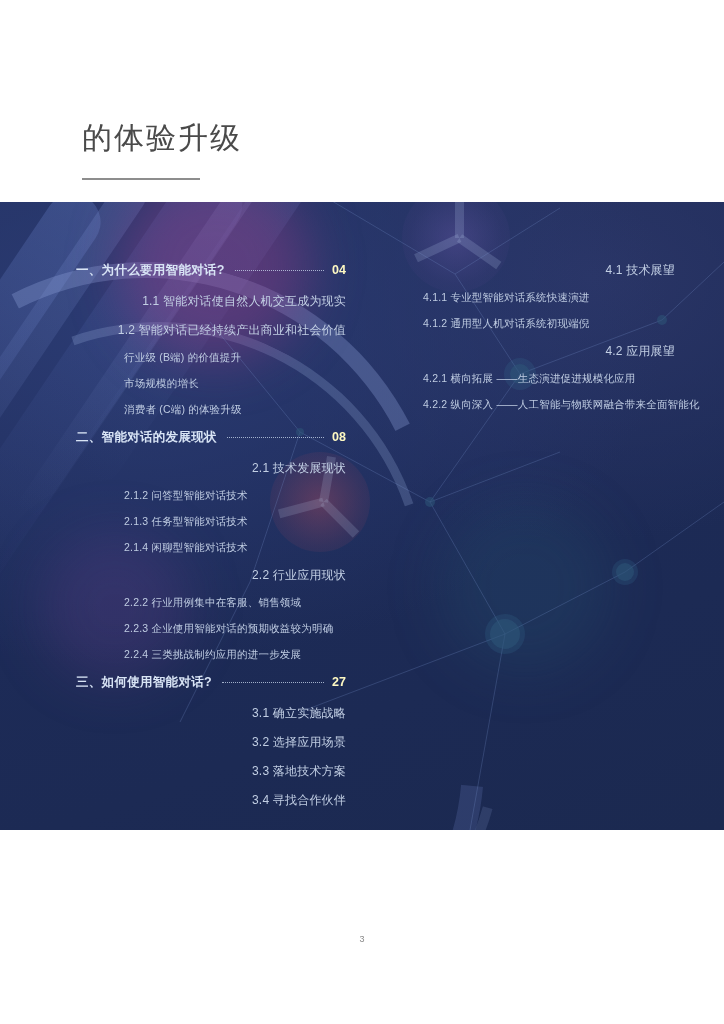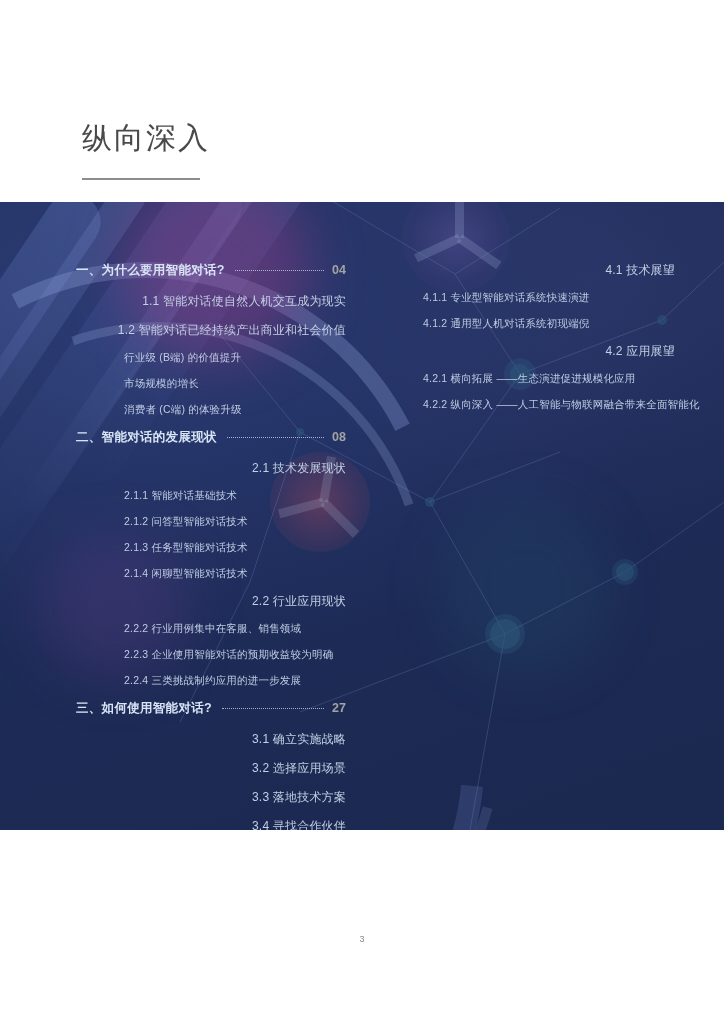--- a/index.html
+++ b/index.html
@@ -159,21 +159,21 @@
     flex: 1 1 auto;
     margin: 0 8px 0 10px;
     height: 1px;
     border-bottom: 1px dotted rgba(205,220,240,.75);
     transform: translateY(-3px);
     min-width: 18px;
   }
   .lv0 .pg {
     font-size: 12.5px;
     font-weight: bold;
-    color: #a3a3a3;
+    color: #fef9c3;
     white-space: nowrap;
     text-align: center;
   }
 
   
   .lv1 {
     font-size: 12px;
     color: #c2cfe4;
     margin: 0 0 12px 22px;
     letter-spacing: .2px;
@@ -199,21 +199,21 @@
     top: 934px;
     text-align: center;
     font-size: 9px;
     color: #8a8a8a;
   }
 </style>
 </head>
 <body>
 
 <div class="page-header">
-  <h1 class="page-title">纵向深入</h1>
+  <h1 class="page-title">的体验升级</h1>
   <div class="title-rule"></div>
 </div>
 
 <div class="toc-panel">
 
   <div class="bg-base"></div>
 
   <div class="ribbon rb1"></div>
   <div class="ribbon rb2"></div>
   <div class="ribbon rb3"></div>
@@ -279,21 +279,20 @@
         <div class="entry lv1">1.2 智能对话已经持续产出商业和社会价值</div>
         <div class="entry lv2">行业级 (B端) 的价值提升</div>
         <div class="entry lv2">市场规模的增长</div>
         <div class="entry lv2">消费者 (C端) 的体验升级</div>
         <div class="entry lv0">
           <span class="lbl">二、智能对话的发展现状</span>
           <span class="leader"></span>
           <span class="pg">08</span>
         </div>
         <div class="entry lv1">2.1 技术发展现状</div>
-        <div class="entry lv2">2.1.1 智能对话基础技术</div>
         <div class="entry lv2">2.1.2 问答型智能对话技术</div>
         <div class="entry lv2">2.1.3 任务型智能对话技术</div>
         <div class="entry lv2">2.1.4 闲聊型智能对话技术</div>
         <div class="entry lv1">2.2 行业应用现状</div>
         <div class="entry lv2">2.2.2 行业用例集中在客服、销售领域</div>
         <div class="entry lv2">2.2.3 企业使用智能对话的预期收益较为明确</div>
         <div class="entry lv2">2.2.4 三类挑战制约应用的进一步发展</div>
         <div class="entry lv0">
           <span class="lbl">三、如何使用智能对话?</span>
           <span class="leader"></span>

